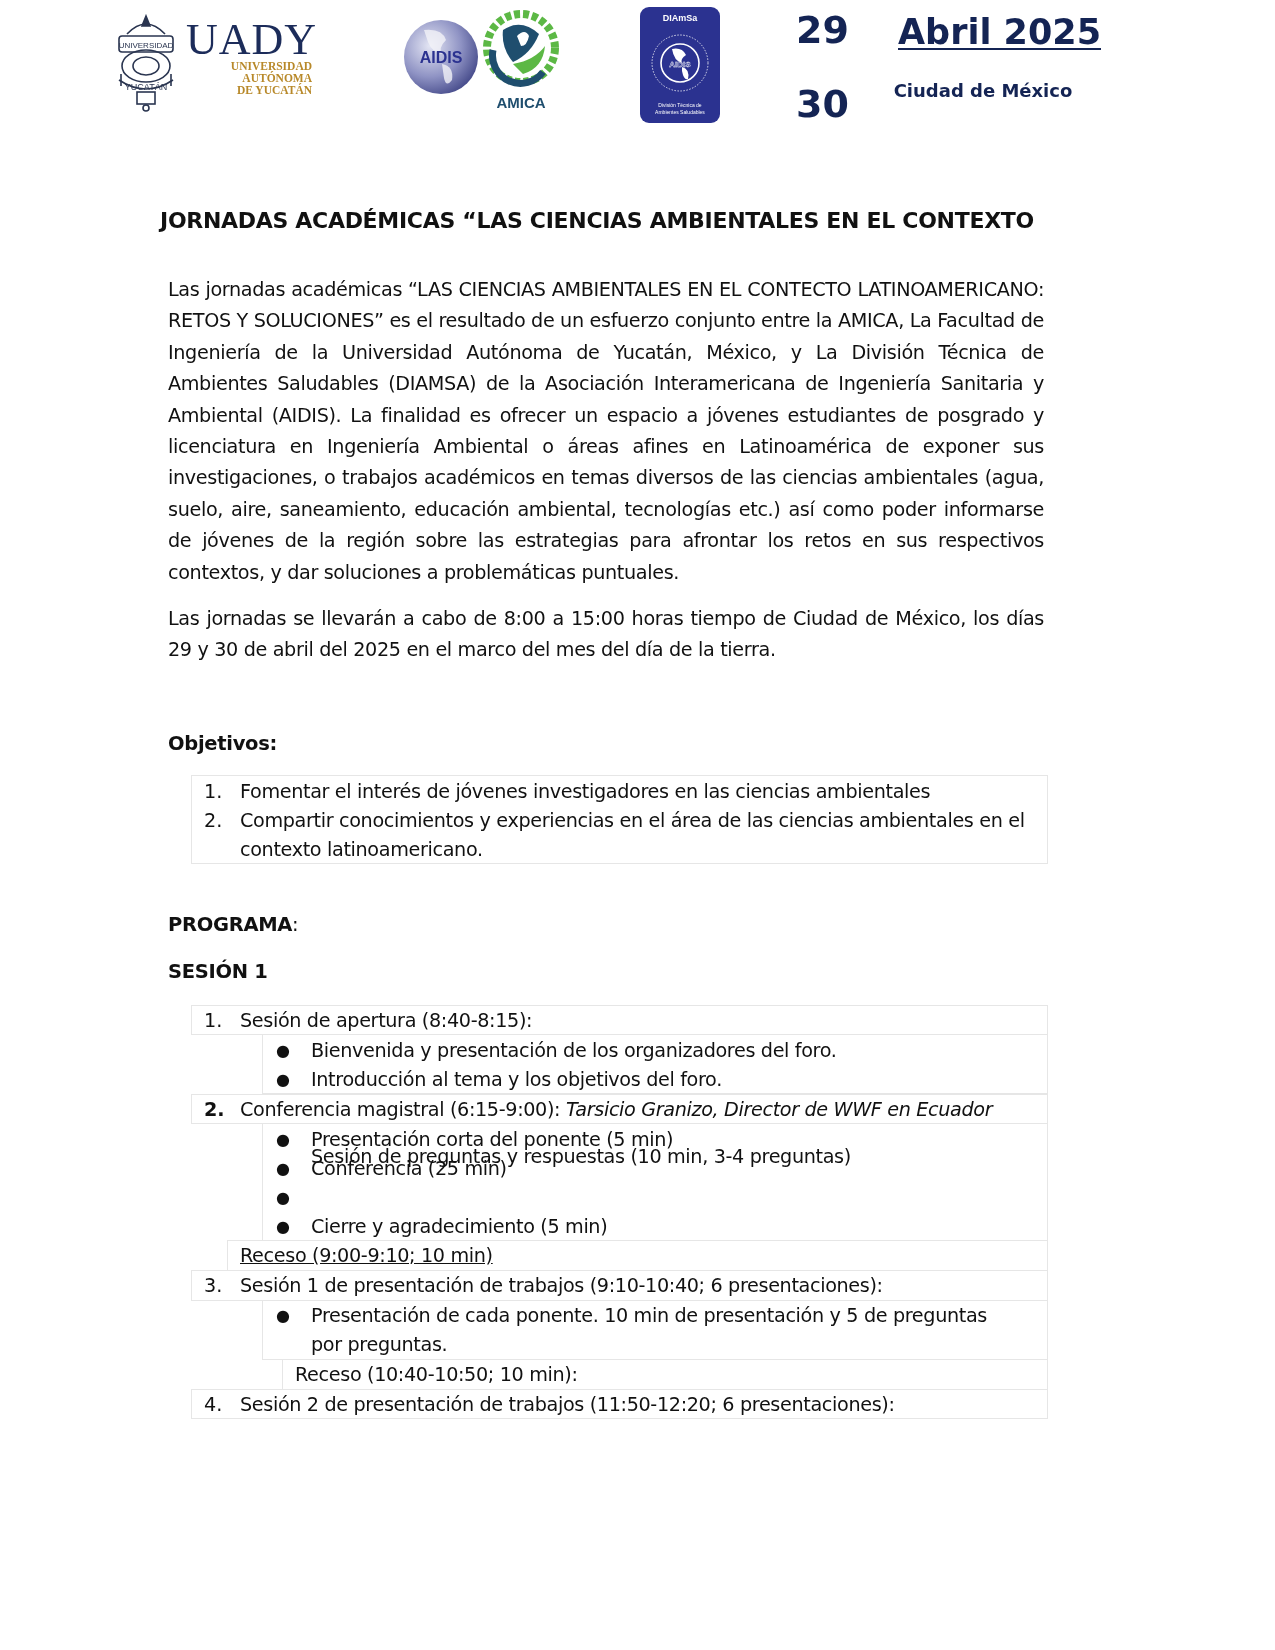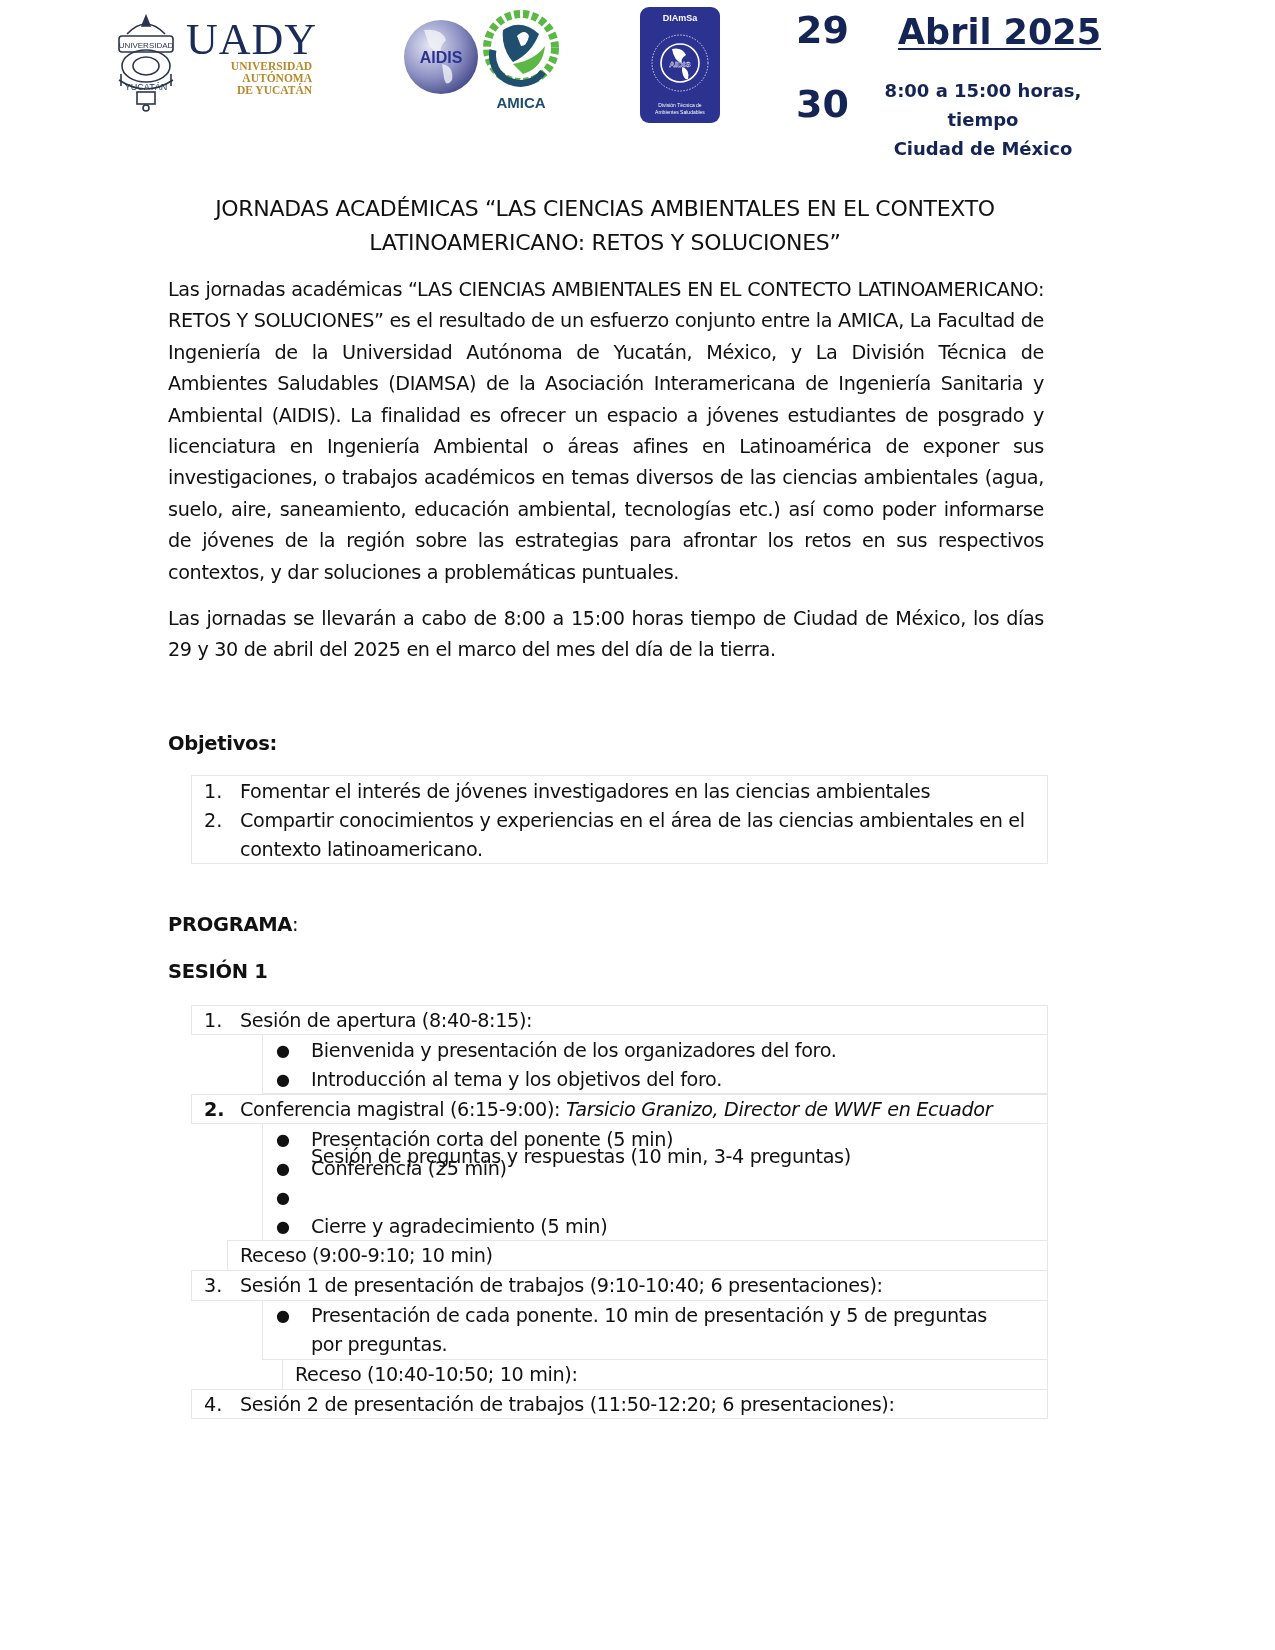--- a/index.html
+++ b/index.html
@@ -15,21 +15,21 @@
   .amica-logo  { left:483px; top:10px; width:78px; height:104px; }
   .diamsa-logo { left:640px; top:7px; width:80px; height:132px; }
 
   .day { font-family:"DejaVu Sans", sans-serif; font-weight:bold; color:#142454; font-size:38px; line-height:40px; }
   .day29 { left:796px; top:10px; }
   .day30 { left:796px; top:84px; }
   .month { left:898px; top:12px; font-weight:bold; color:#142454; font-size:35px; line-height:40px; text-decoration:underline; text-decoration-thickness:2px; text-underline-offset:4px; }
   .hours { left:858px; top:76px; width:250px; text-align:center; font-weight:bold; color:#142454; font-size:18px; line-height:29px; }
 
   
-  .title { left:160px; top:192px; width:890px; text-align:center; font-size:22px; line-height:34px; color:#111; letter-spacing:-0.3px; }
+  .title { left:160px; top:204px; width:890px; text-align:left; font-size:22px; line-height:34px; color:#111; letter-spacing:-0.3px;font-weight:bold; }
 
   
   .para { left:168px; width:876px; font-size:19.2px; line-height:31.4px; text-align:justify; letter-spacing:-0.35px; }
   .p1 { top:274px; }
   .p2 { top:603px; }
 
   .heading { left:168px; font-weight:bold; font-size:19.5px; letter-spacing:-0.3px; }
   .h-obj  { top:732px;text-align:right; }
   .h-prog { top:913px; }
   .h-s1   { top:960px; }
@@ -105,27 +105,25 @@
     <text x="40" y="60" font-size="8" font-weight="bold" text-anchor="middle" fill="#2b3290" stroke="#ffffff" stroke-width="0.4" font-family="Liberation Sans, sans-serif">AIDIS</text>
     <text x="40" y="100" font-size="5" text-anchor="middle" fill="#ffffff" font-family="Liberation Sans, sans-serif">División Técnica de</text>
     <text x="40" y="107" font-size="5" text-anchor="middle" fill="#ffffff" font-family="Liberation Sans, sans-serif">Ambientes Saludables</text>
   </svg>
 </div>
 
 <div class="abs day day29">29</div>
 <div class="abs day day30">30</div>
 <div class="abs month">Abril 2025</div>
 <div class="abs hours">
-  <div>8:00 a 15:00 horas, tiempo</div>
   <div>Ciudad de México</div>
 </div>
 
 <div class="abs title">
   <div>JORNADAS ACADÉMICAS “LAS CIENCIAS AMBIENTALES EN EL CONTEXTO</div>
-  <div>LATINOAMERICANO: RETOS Y SOLUCIONES”</div>
 </div>
 
 <div class="abs para p1">Las jornadas académicas “LAS CIENCIAS AMBIENTALES EN EL CONTECTO LATINOAMERICANO: RETOS Y SOLUCIONES” es el resultado de un esfuerzo conjunto entre la AMICA, La Facultad de Ingeniería de la Universidad Autónoma de Yucatán, México, y La División Técnica de Ambientes Saludables (DIAMSA) de la Asociación Interamericana de Ingeniería Sanitaria y Ambiental (AIDIS). La finalidad es ofrecer un espacio a jóvenes estudiantes de posgrado y licenciatura en Ingeniería Ambiental o áreas afines en Latinoamérica de exponer sus investigaciones, o trabajos académicos en temas diversos de las ciencias ambientales (agua, suelo, aire, saneamiento, educación ambiental, tecnologías etc.) así como poder informarse de jóvenes de la región sobre las estrategias para afrontar los retos en sus respectivos contextos, y dar soluciones a problemáticas puntuales.</div>
 <div class="abs para p2">Las jornadas se llevarán a cabo de 8:00 a 15:00 horas tiempo de Ciudad de México, los días 29 y 30 de abril del 2025 en el marco del mes del día de la tierra.</div>
 
 <div class="abs heading h-obj">Objetivos:</div>
 <div class="cell" style="left:191px; top:775px; width:857px; height:89px;"></div>
 <div class="num" style="left:204px; top:777px;">1.</div>
 <div class="txt" style="left:240px; top:777px;">Fomentar el interés de jóvenes investigadores en las ciencias ambientales</div>
 <div class="num" style="left:204px; top:806px;">2.</div>
@@ -151,21 +149,21 @@
 <div class="bul" style="left:276px; top:1125px;">●</div>
 <div class="txt" style="left:311px; top:1125px;">Presentación corta del ponente (5 min)</div>
 <div class="bul" style="left:276px; top:1154px;">●</div>
 <div class="txt" style="left:311px; top:1154px;">Conferencia (25 min)</div>
 <div class="bul" style="left:276px; top:1183px;">●</div>
 <div class="txt" style="left:311px; top:1142px;">Sesión de preguntas y respuestas (10 min, 3-4 preguntas)</div>
 <div class="bul" style="left:276px; top:1212px;">●</div>
 <div class="txt" style="left:311px; top:1212px;">Cierre y agradecimiento (5 min)</div>
 
 <div class="cell" style="left:227px; top:1240px; width:821px; height:31px;"></div>
-<div class="txt" style="left:240px; top:1241px;">Receso (9:00-9:10; 10 min)</div>
+<div class="txt" style="left:240px; top:1241px;text-decoration:underline;">Receso (9:00-9:10; 10 min)</div>
 
 <div class="cell" style="left:191px; top:1270px; width:857px; height:31px;"></div>
 <div class="num" style="left:204px; top:1271px;">3.</div>
 <div class="txt" style="left:240px; top:1271px;">Sesión 1 de presentación de trabajos (9:10-10:40; 6 presentaciones):</div>
 <div class="cell" style="left:262px; top:1300px; width:786px; height:60px;"></div>
 <div class="bul" style="left:276px; top:1301px;">●</div>
 <div class="txt" style="left:311px; top:1301px;">Presentación de cada ponente. 10 min de presentación y 5 de preguntas</div>
 <div class="txt" style="left:311px; top:1330px;">por preguntas.</div>
 
 <div class="cell" style="left:282px; top:1359px; width:766px; height:31px;"></div>

